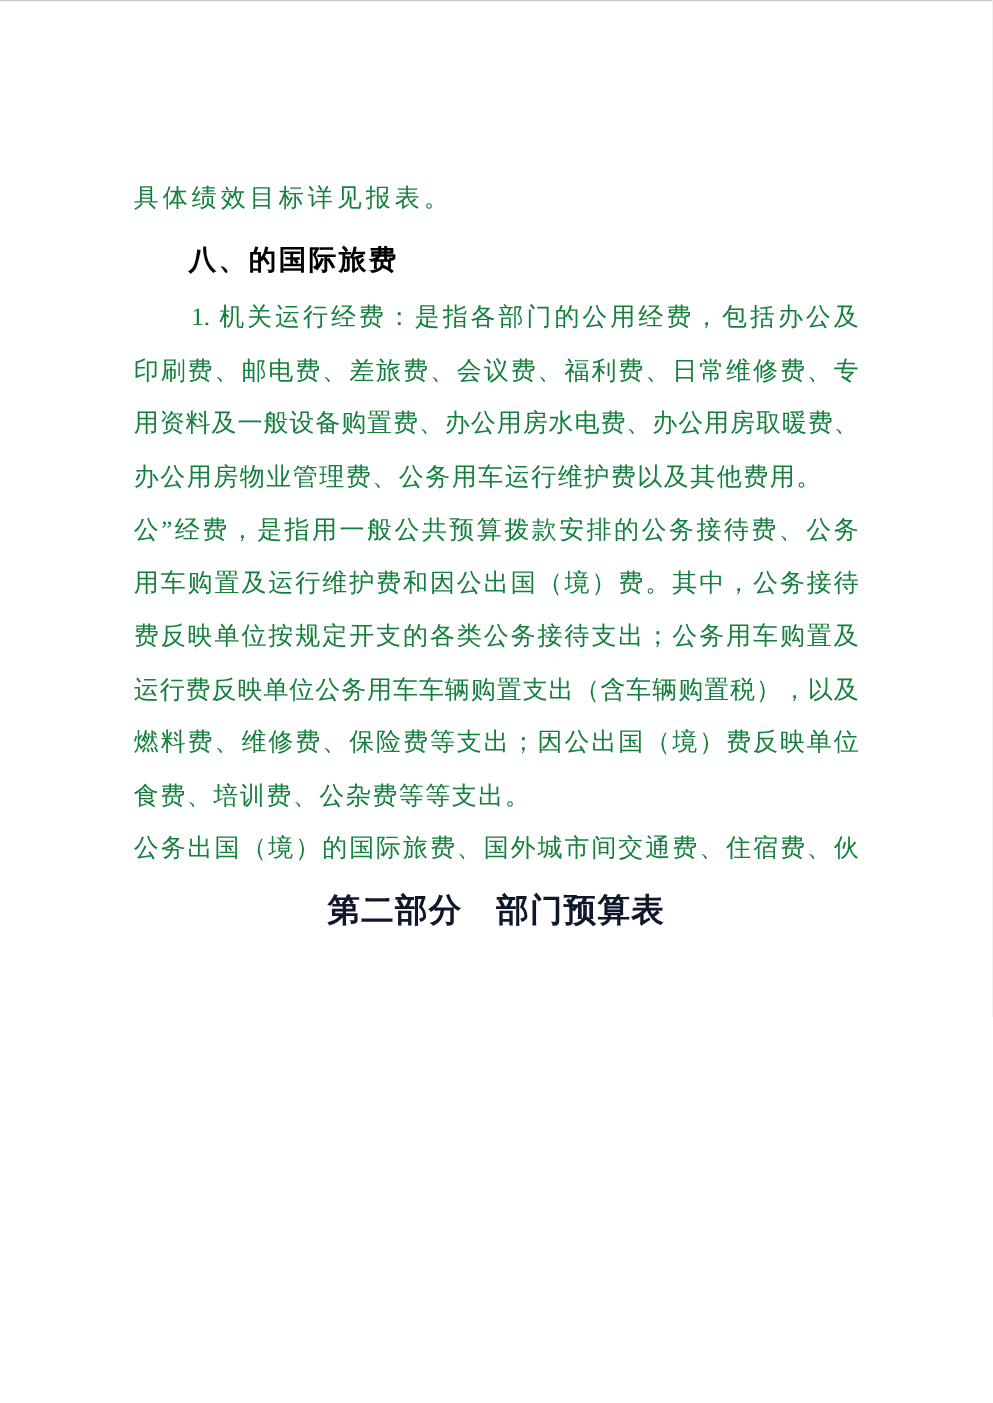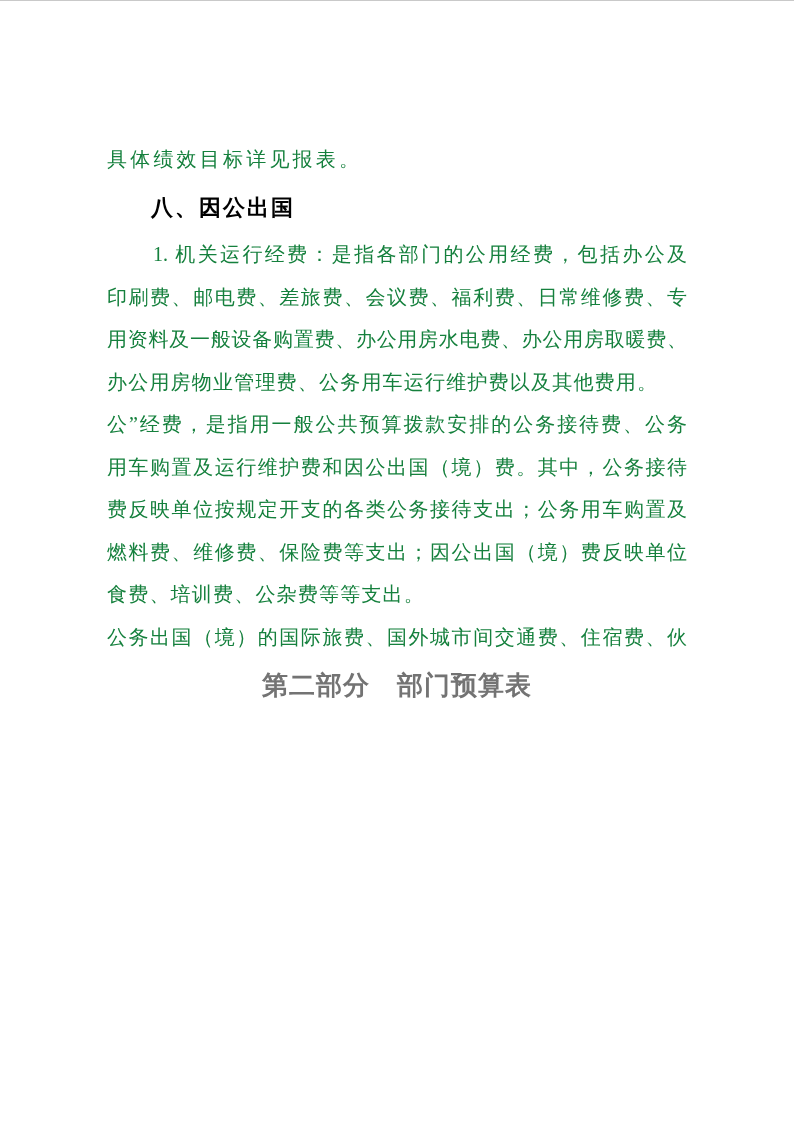--- a/index.html
+++ b/index.html
@@ -62,47 +62,48 @@
   .para-1 { margin-top: 4px; }
   .para-2 { margin-top: 0px; }
   .part-heading {
     margin-top: 2px;
     height: 50px;
     line-height: 50px;
     font-size: 26px;
     font-weight: bold;
     text-align: center;
     letter-spacing: 1px;
-    color: #737373;
+    color: #0f172a;
     font-family: "Liberation Sans", "DejaVu Sans", sans-serif;
   }
 </style>
 </head>
 <body>
 
 <div class="page">
   <div class="scan-edge-top"></div>
 
   <div class="content">
 
     <div class="line l-end intro-line">具体绩效目标详见报表。</div>
 
-    <div class="terms-heading">八、因公出国</div>
+    <div class="terms-heading">八、的国际旅费</div>
 
     <div class="para-1">
       <div class="line l-fill indent-first">1. 机关运行经费：是指各部门的公用经费，包括办公及</div>
       <div class="line l-fill">印刷费、邮电费、差旅费、会议费、福利费、日常维修费、专</div>
       <div class="line l-fill">用资料及一般设备购置费、办公用房水电费、办公用房取暖费、</div>
       <div class="line l-end">办公用房物业管理费、公务用车运行维护费以及其他费用。</div>
     </div>
 
     <div class="para-2">
       <div class="line l-fill">公”经费，是指用一般公共预算拨款安排的公务接待费、公务</div>
       <div class="line l-fill">用车购置及运行维护费和因公出国（境）费。其中，公务接待</div>
       <div class="line l-fill">费反映单位按规定开支的各类公务接待支出；公务用车购置及</div>
+      <div class="line l-fill">运行费反映单位公务用车车辆购置支出（含车辆购置税），以及</div>
       <div class="line l-fill">燃料费、维修费、保险费等支出；因公出国（境）费反映单位</div>
       <div class="line l-end">食费、培训费、公杂费等等支出。</div>
       <div class="line l-fill">公务出国（境）的国际旅费、国外城市间交通费、住宿费、伙</div>
     </div>
 
     <div class="part-heading">第二部分　部门预算表</div>
 
   </div>
 </div>
 

